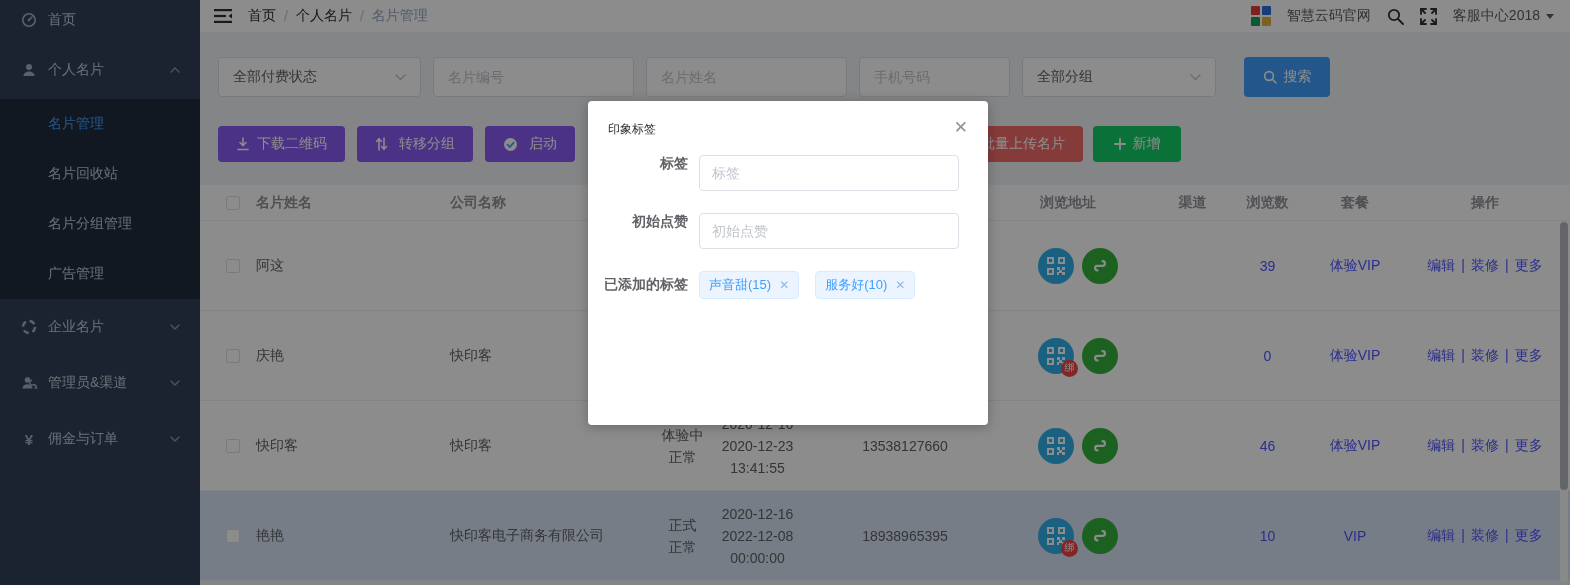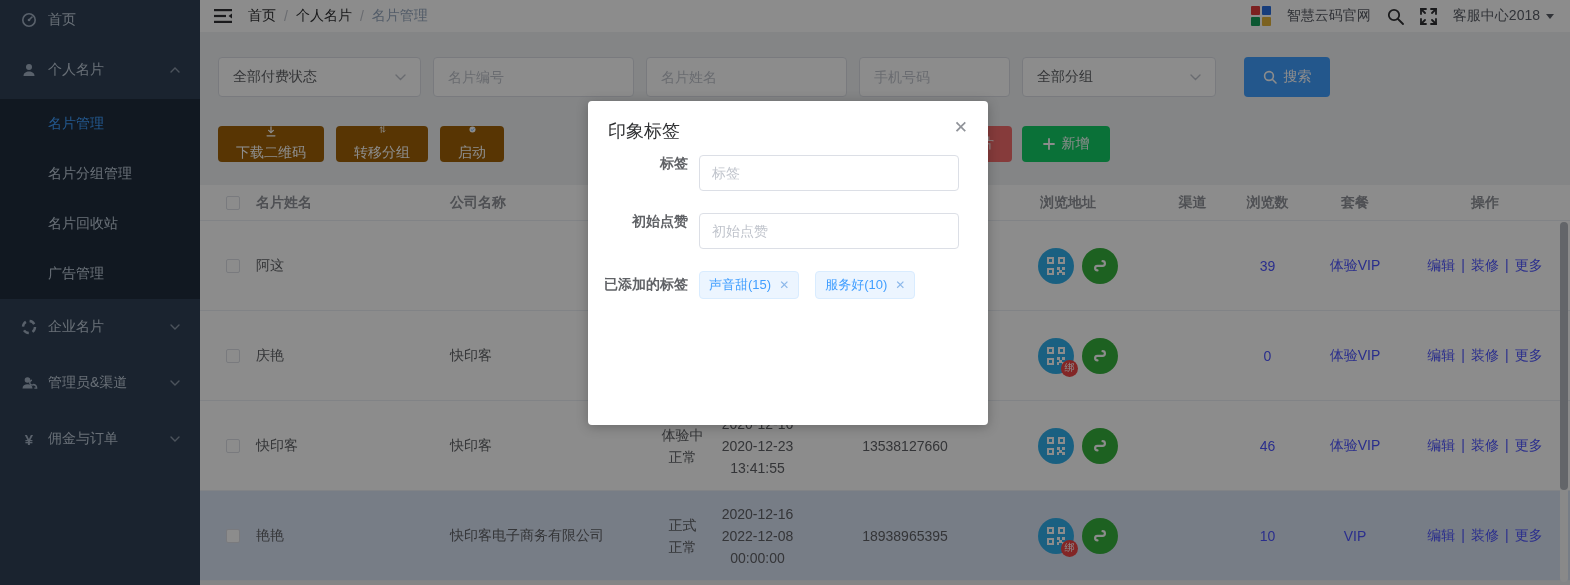--- a/index.html
+++ b/index.html
@@ -36,21 +36,21 @@
   .fsel, .finput { height:40px; background:#fff; border:1px solid #dcdfe6; border-radius:4px; display:flex; align-items:center; padding:0 14px; font-size:14px; }
   .fsel { color:#606266; justify-content:space-between; cursor:pointer; }
   .fsel .dn { color:#c0c4cc; font-size:12px; }
   .finput { color:#606266; }
   .finput::placeholder { color:#c0c4cc; }
   input.finput { outline:none; }
   .w203{width:203px;} .w201{width:201px; margin-left:12px;} .w151{width:151px; margin-left:12px;} .w194{width:194px; margin-left:12px;}
   .btn { height:36px; border:none; border-radius:4px; color:#fff; font-size:14px; display:inline-flex; align-items:center; justify-content:center; gap:7px; cursor:pointer; padding:0 18px; font-family:inherit; }
   .btn-search { height:40px; margin-left:28px; width:86px; background:#409EFF; }
   .toolbar { margin-top:29px; display:flex; align-items:center; }
-  .btn-primary { background:#a16207;flex-direction:column; }
+  .btn-primary { background:#8b5cf6; }
   .btn-danger { background:#F56C6C; width:120px; margin-left:388px; }
   .btn-success { background:#13CE66; width:88px; margin-left:10px; }
   .mlb { margin-left:12px;gap:11px; }
 
   
   .table { margin:23px -18px 0 -18px; background:#fff; min-height:370px; }
   .t-row, .t-head { display:grid; grid-template-columns:56px 194px 200px 65px 85px 210px 150px 65px 85px 90px 1fr; align-items:center; }
   .t-head { height:36px; color:#909399; font-weight:bold; font-size:14px; border-bottom:1px solid #ebeef5; }
   .t-row { height:90px; font-size:14px; color:#606266; border-bottom:1px solid #ebeef5; }
   .t-row.hl { background:#d9e3f5; }
@@ -69,21 +69,21 @@
   .badge { position:absolute; right:-4px; bottom:-3px; width:17px; height:17px; border-radius:50%; background:#ee4545; color:#fff; font-size:10px; display:flex; align-items:center; justify-content:center; }
 
   
   .sbar { position:absolute; right:2px; top:222px; width:8px; height:360px; background:#fafafa; border-radius:4px; z-index:2; }
   .sbar .thumb { position:absolute; top:0; left:0; width:8px; height:268px; background:#b4b8bf; border-radius:4px; cursor:pointer; }
 
   
   .mask { position:absolute; inset:0; background:rgba(0,0,0,0.45); z-index:100; }
   .modal { position:absolute; left:588px; top:101px; width:400px; height:324px; background:#fff; border-radius:4px; box-shadow:0 2px 12px rgba(0,0,0,0.25); z-index:101; }
   .m-head { height:54px; padding:18px 20px 0 20px; position:relative; }
-  .m-title { font-size:18px; color:#303133; }
+  .m-title { font-size:12px; color:#303133; }
   .m-close { position:absolute; right:20px; top:18px; color:#909399; font-size:17px; cursor:pointer; line-height:1; }
   .m-row { display:flex; align-items:flex-start; margin-bottom:22px; }
   .m-row.tags-row { margin-bottom:0; align-items:center; }
   .m-lbl { width:100px; text-align:right; font-weight:bold; color:#606266; font-size:14px; margin-right:11px; flex:none; }
   .m-input { width:260px; height:36px; border:1px solid #dcdfe6; border-radius:4px; padding:0 12px; font-size:14px; color:#606266; outline:none; font-family:inherit; }
   .m-input::placeholder { color:#c0c4cc; }
   .tagwrap { display:flex; gap:16px; }
   .tag { height:28px; display:inline-flex; align-items:center; background:#ecf5ff; border:1px solid #d9ecff; border-radius:4px; padding:0 9px; color:#409EFF; font-size:13px; }
   .tag .x { margin-left:8px; color:#8cb8ea; font-size:12px; cursor:pointer; }
   .m-foot { display:flex; justify-content:flex-end; gap:12px; padding-right:21px; margin-top:63px; }
@@ -118,24 +118,24 @@
           <svg width="10" height="6" viewBox="0 0 10 6">
             <path d="M1 5 L5 1 L9 5" fill="none" stroke="currentColor" stroke-width="1.4" stroke-linecap="round"></path>
           </svg>
         </span>
     </div>
     <div class="submenu">
       <div class="sub-item active">
           <span>名片管理</span>
         </div>
       <div class="sub-item">
-          <span>名片分组管理</span>
+          <span>名片回收站</span>
         </div>
       <div class="sub-item">
-          <span>名片回收站</span>
+          <span>名片分组管理</span>
         </div>
       <div class="sub-item">
           <span>广告管理</span>
         </div>
     </div>
     <div class="side-item h56">
       <span class="ic">
         <svg width="16" height="16" viewBox="0 0 16 16">
             <circle cx="8" cy="8" r="6" fill="none" stroke="currentColor" stroke-width="2.4" stroke-dasharray="5.5 3.9"></circle>
           </svg>

